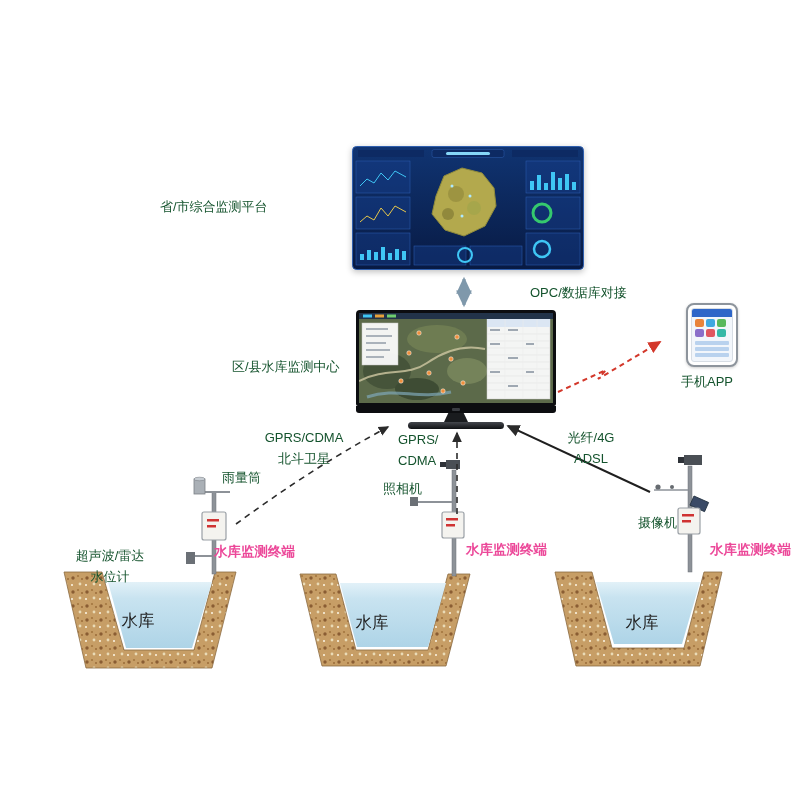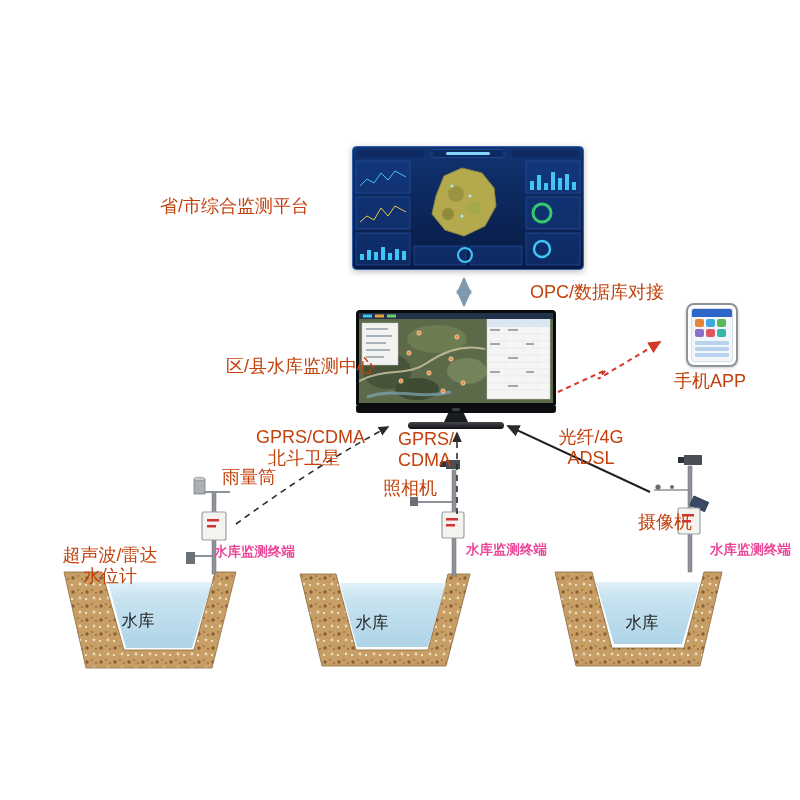--- a/index.html
+++ b/index.html
@@ -1,20 +1,20 @@
 <!DOCTYPE html>
 <html><head>
 <meta charset="utf-8">
 <style>
   html,body{margin:0;padding:0;background:#ffffff;}
   .canvas{position:relative;width:800px;height:800px;background:#ffffff;overflow:hidden;
           font-family:"Liberation Sans","DejaVu Sans",sans-serif;}
   .layer{position:absolute;left:0;top:0;width:800px;height:800px;}
 
-  .lbl{position:absolute;color:#c2410c;font-size:18px;white-space:nowrap;line-height:21px;}
+  .lbl{position:absolute;color:#14532d;font-size:13px;white-space:nowrap;line-height:21px;}
   .lbl.center{text-align:center;}
   .lbl.red{color:#ec4899;font-size:13.5px;font-weight:600;}
   .lbl.big{font-size:16.5px;color:#222;}
 
   
   .dashboard{position:absolute;left:352px;top:146px;width:232px;height:124px;
              box-shadow:0 2px 6px rgba(0,0,0,.25);border-radius:4px;}
   .dashboard svg{display:block;width:100%;height:100%;}
 
   
@@ -258,21 +258,21 @@
           <span style="background:#35b8a6"></span>
       </div>
       <div class="p-row"></div>
       <div class="p-row"></div>
       <div class="p-row"></div>
     </div>
   </div>
 
   <div class="lbl" style="left:160px;top:196px;">省/市综合监测平台</div>
   <div class="lbl" style="left:482px;top:282px;margin-left:48px;">OPC/数据库对接</div>
-  <div class="lbl" style="left:226px;top:356px;">区/县水库监测中心</div>
+  <div class="lbl" style="left:232px;top:356px;">区/县水库监测中心</div>
   <div class="lbl center" style="left:674px;top:371px;width:66px;">手机APP</div>
 
   <div class="lbl center" style="left:256px;top:427px;width:96px;text-align:center;">
     <div>GPRS/CDMA</div>
     <div>北斗卫星</div>
   </div>
   <div class="lbl" style="left:398px;top:429px;">
     <div>GPRS/</div>
     <div>CDMA</div>
   </div>

